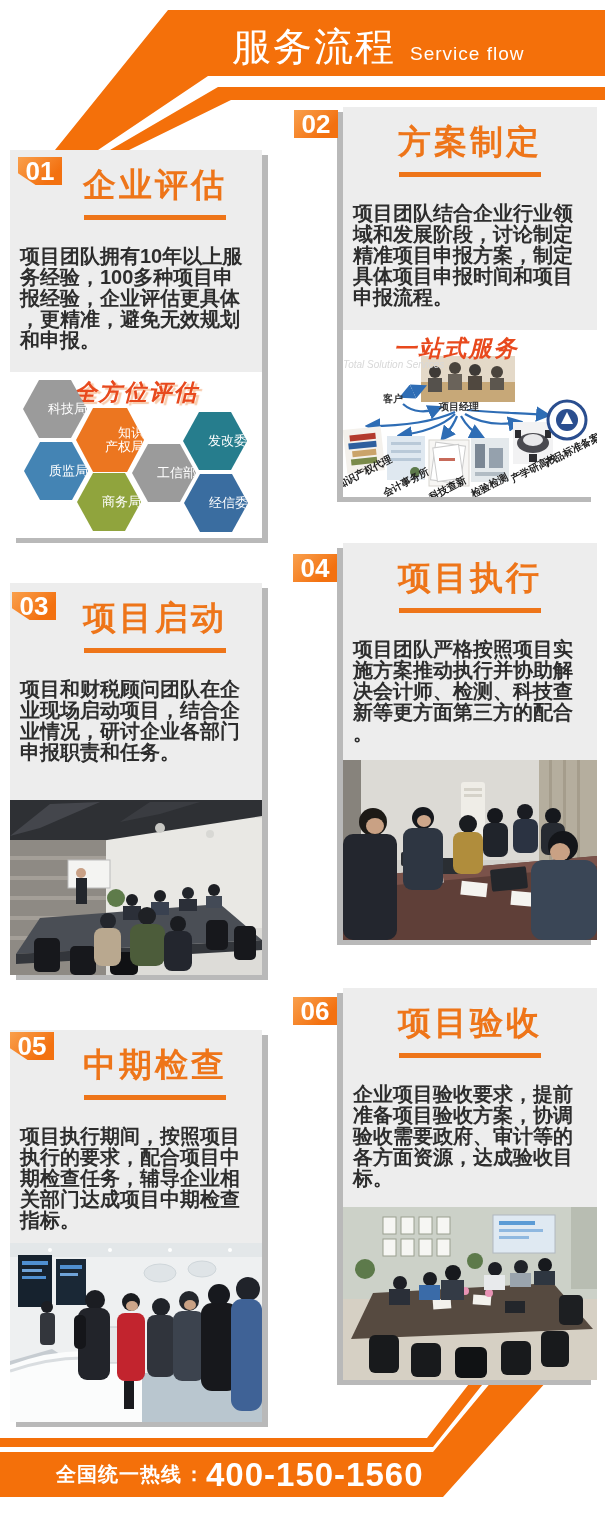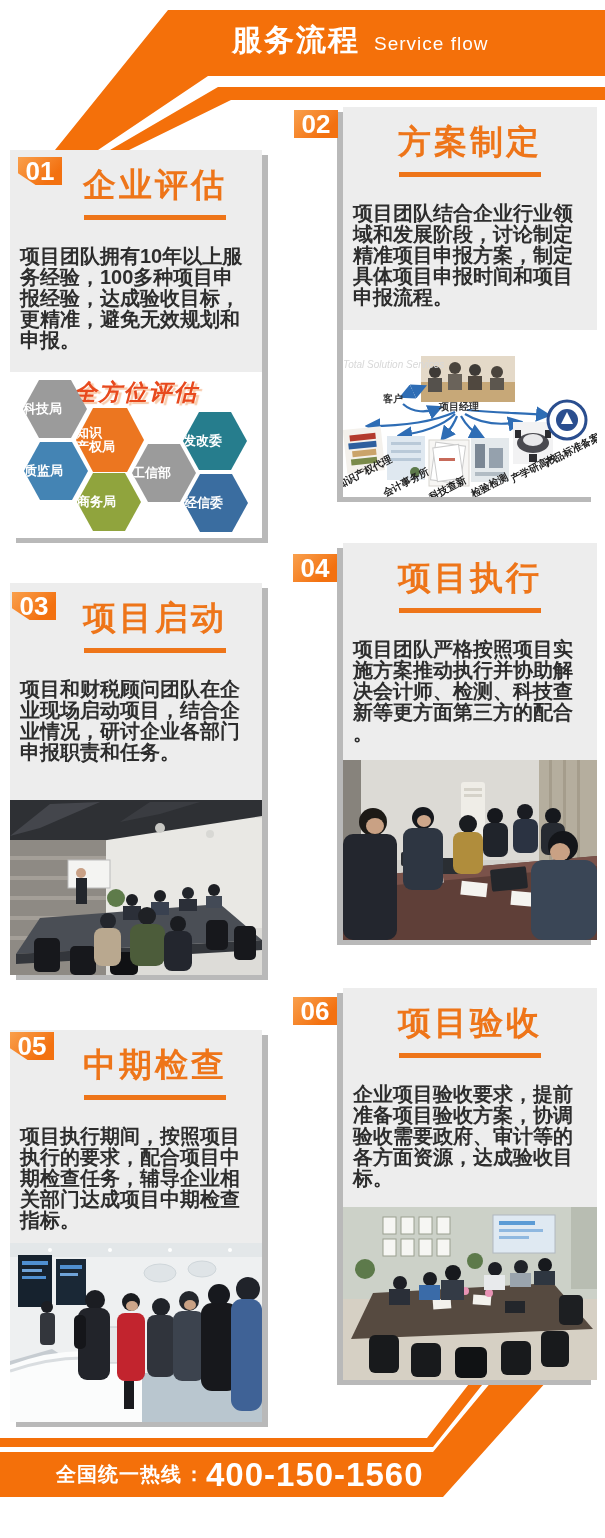--- a/index.html
+++ b/index.html
@@ -2,38 +2,38 @@
 <html><head>
 <meta charset="utf-8">
 <style>
 *{margin:0;padding:0;box-sizing:border-box}
 body{background:#fff;font-family:"Liberation Sans","DejaVu Sans",sans-serif}
 #page{position:relative;width:605px;height:1538px;background:#fff;overflow:hidden}
 .deco{position:absolute;left:0;pointer-events:none}
 #header-deco{top:0}
 #footer-deco{top:1368px}
 .header-text{position:absolute;left:232px;top:20px;display:flex;align-items:baseline;gap:14px;color:#fff;z-index:3}
-.h-zh{font-size:30px;font-weight:bold;letter-spacing:2px}
+.h-zh{font-size:39px;font-weight:normal;letter-spacing:2px}
 .h-en{font-size:19px;letter-spacing:1px}
 .card{position:absolute;background:#ededed;display:flex;flex-direction:column;z-index:2}
 .card.left{box-shadow:6px 5px 0 #b9b9b9}
 .card.right{box-shadow:-6px 5px 0 #b9b9b9}
 .head{margin-top:13px;text-align:center}
 .left .head{padding-left:38px}
 .right .head{}
 .ctitle{font-size:33px;font-weight:bold;color:#ee7519;letter-spacing:3px}
 .uline{width:142px;height:5px;background:#ee7519;margin:7px auto 0}
 .cbody{margin:26px 10px 0;font-size:20px;line-height:21px;font-weight:bold;color:#2d2d2d;word-break:break-all;line-break:anywhere}
 .media{position:absolute;left:0;right:0;bottom:0;background:#fff;overflow:hidden}
 .media svg{display:block;width:100%;height:100%}
 .badge{position:absolute;width:44px;height:28px;display:flex;align-items:center;justify-content:center;color:#fff;font-size:26px;font-weight:bold;background:linear-gradient(135deg,#f9a04d 0%,#f37110 75%);z-index:6}
 .badge.notch{clip-path:polygon(0 0,100% 0,100% 100%,40% 100%,0 58%)}
 .gwrap{position:relative;width:100%;height:100%}
 .gtitle{position:absolute;left:0;right:0;top:5px;text-align:center;font-size:23px;font-weight:bold;font-style:italic;color:#e8491d;letter-spacing:2px;text-shadow:3px 2px 1px rgba(238,120,40,.40)}
-.hex{position:absolute;width:64px;height:58px;display:flex;flex-direction:column;align-items:flex-start;justify-content:center;color:#fff;font-size:13px;font-weight:bold;line-height:14px;text-align:center;clip-path:polygon(25% 0,75% 0,100% 50%,75% 100%,25% 100%,0 50%)}
+.hex{position:absolute;width:64px;height:58px;display:flex;flex-direction:column;align-items:flex-end;justify-content:center;color:#fff;font-size:13px;font-weight:normal;line-height:14px;text-align:center;clip-path:polygon(25% 0,75% 0,100% 50%,75% 100%,25% 100%,0 50%)}
 .hex span{display:block}
 .hx1{left:13px;top:8px;background:#9b9b9b}
 .hx2{left:66px;top:36px;width:68px;height:64px;background:#ec7620}
 .hx3{left:173px;top:40px;background:#267d8d}
 .hx4{left:14px;top:70px;background:#4484b4}
 .hx5{left:122px;top:72px;background:#9b9b9b}
 .hx6{left:67px;top:101px;background:#90a43d}
 .hx7{left:174px;top:102px;background:#3a6da0}
 .os-title{position:absolute;left:0;right:28px;top:3px;text-align:center;font-size:23px;font-weight:bold;font-style:italic;color:#e8491d;letter-spacing:2px}
 .os-sub{position:absolute;left:0;right:28px;top:29px;font-size:10px;color:#d8d8d8;font-style:italic}
@@ -56,21 +56,21 @@
   <div class="header-text">
     <span class="h-zh">服务流程</span>
     <span class="h-en">Service flow</span>
   </div>
 
   <section class="card left" style="left:10px;top:150px;width:252px;height:388px">
     <div class="head">
       <span class="ctitle">企业评估</span>
       <div class="uline"></div>
     </div>
-    <p class="cbody">项目团队拥有10年以上服务经验，100多种项目申报经验，达成验收目标，更精准，避免无效规划和申报。</p>
+    <p class="cbody">项目团队拥有10年以上服务经验，100多种项目申报经验，企业评估更具体，更精准，避免无效规划和申报。</p>
     <div class="media" style="height:166px">
       <div class="gwrap">
         <div class="gtitle">全方位评估</div>
         <div class="hex hx1">
             <span>科技局</span>
             <span></span>
           </div>
         <div class="hex hx2">
             <span>知识</span>
             <span>产权局</span>
@@ -174,20 +174,21 @@
             <rect x="172" y="100" width="6" height="8" fill="#2c2c30"></rect>
               <rect x="202" y="100" width="6" height="8" fill="#2c2c30"></rect>
             <rect x="186" y="124" width="8" height="8" fill="#2c2c30"></rect>
           </g>
           <g>
             <circle cx="224" cy="90" r="19" fill="#fff" stroke="#2a4e8f" stroke-width="3"></circle>
             <circle cx="224" cy="90" r="11" fill="#2a4e8f"></circle>
             <polygon points="224,82 230,94 218,94" fill="#fff"></polygon>
           </g>
         </svg>
+        <div class="os-title">一站式服务</div>
         <div class="os-sub">Total Solution Services</div>
         <span class="os-label" style="left:40px;top:62px">客户</span>
         <span class="os-label" style="left:96px;top:70px">项目经理</span>
         <span class="svc" style="left:-2px;top:148px">知识产权代理</span>
         <span class="svc" style="left:44px;top:156px">会计事务所</span>
         <span class="svc" style="left:90px;top:160px">科技查新</span>
         <span class="svc" style="left:132px;top:157px">检验检测</span>
         <span class="svc" style="left:172px;top:142px">产学研高校</span>
         <span class="svc" style="left:206px;top:126px">产品标准备案</span>
       </div>

